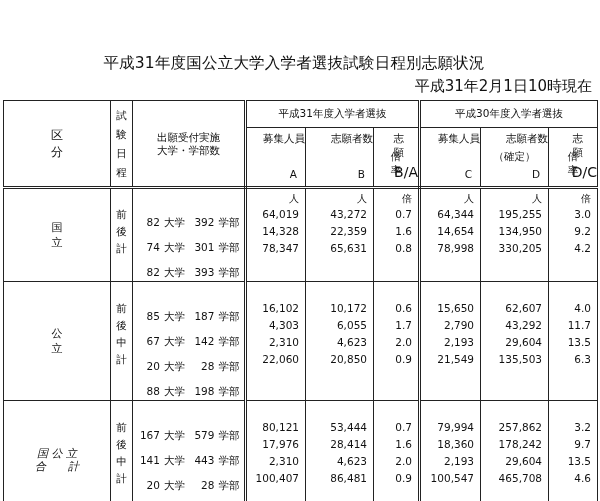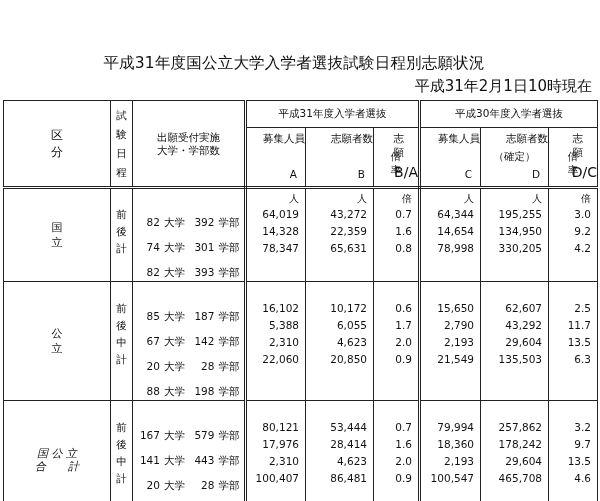--- a/index.html
+++ b/index.html
@@ -222,21 +222,21 @@
               <span class="n1">88</span>
               <span class="u1">大学</span>
               <span class="n2">198</span>
               <span class="u2">学部</span>
             </div>
           </div>
         </td>
         <td class="">
           <div style="padding-top: 18px;">
             <div class="line num">16,102</div>
-            <div class="line num">5,388</div>
+            <div class="line num">4,303</div>
             <div class="line num">2,310</div>
             <div class="line num">22,060</div>
           </div>
         </td>
         <td class="">
           <div style="padding-top: 18px;">
             <div class="line num bold">10,172</div>
             <div class="line num bold">6,055</div>
             <div class="line num bold">4,623</div>
             <div class="line num bold">20,850</div>
@@ -261,21 +261,21 @@
         <td class="">
           <div style="padding-top: 18px;">
             <div class="line num">62,607</div>
             <div class="line num">43,292</div>
             <div class="line num">29,604</div>
             <div class="line num">135,503</div>
           </div>
         </td>
         <td class="">
           <div style="padding-top: 18px;">
-            <div class="line num">2.5</div>
+            <div class="line num">4.0</div>
             <div class="line num">11.7</div>
             <div class="line num">13.5</div>
             <div class="line num">6.3</div>
           </div>
         </td>
       </tr>
       <tr class="section" style="height: 109px;">
         <td class="cat multi">
           <div>国 公 立</div>
           <div>合　　計</div>

